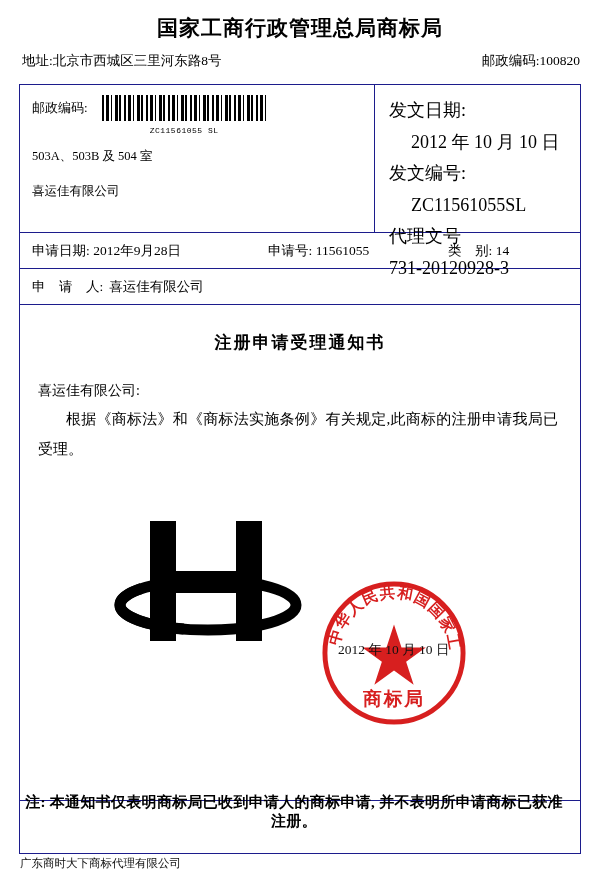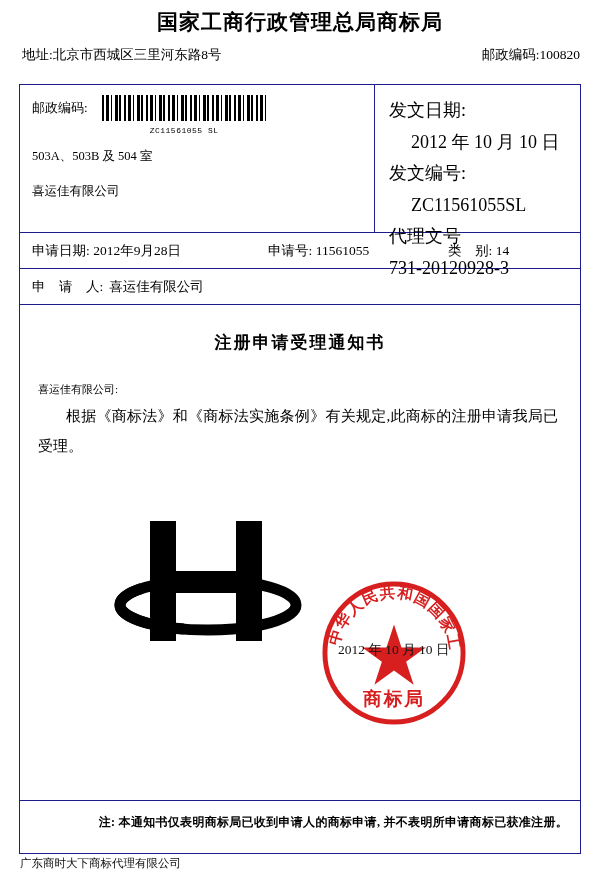--- a/index.html
+++ b/index.html
@@ -21,21 +21,21 @@
     position: relative;
     box-sizing: border-box;
   }
 
   
   .doc-title {
     text-align: center;
     font-size: 21px;
     font-weight: bold;
     letter-spacing: 1px;
-    padding-top: 8px;
+    padding-top: 14px;
     font-family: "Liberation Serif", "DejaVu Serif", serif;
   }
   .addr-row {
     display: flex;
     justify-content: space-between;
     align-items: baseline;
     font-size: 13.5px;
     padding: 10px 20px 6px 22px;
   }
   .addr-left { white-space: nowrap; }
@@ -143,21 +143,21 @@
     box-sizing: border-box;
   }
   .notice-title {
     text-align: center;
     font-size: 17px;
     font-weight: bold;
     letter-spacing: 2px;
     margin-top: 26px;
   }
   .salutation {
-    font-size: 11px;
+    font-size: 14px;
     margin: 28px 0 0 18px;
   }
   .para {
     font-size: 15px;
     line-height: 2;
     margin: 4px 22px 0 18px;
     text-indent: 28px;
     text-align: justify;
   }
 
@@ -192,22 +192,22 @@
     position: absolute;
     left: 0;
     right: 0;
     bottom: 42px;
     border-top: 1.2px solid #1c1c8c;
   }
   .note {
     position: absolute;
     left: 0; right: 12px;
     bottom: 12px;
-    text-align: right;
-    font-size: 12px;
+    text-align: center;
+    font-size: 15px;
     font-weight: bold;
     letter-spacing: 0.3px;
   }
 
   .agent {
     position: absolute;
     left: 20px;
     top: 856px;
     font-size: 11.5px;
     color: #111;

